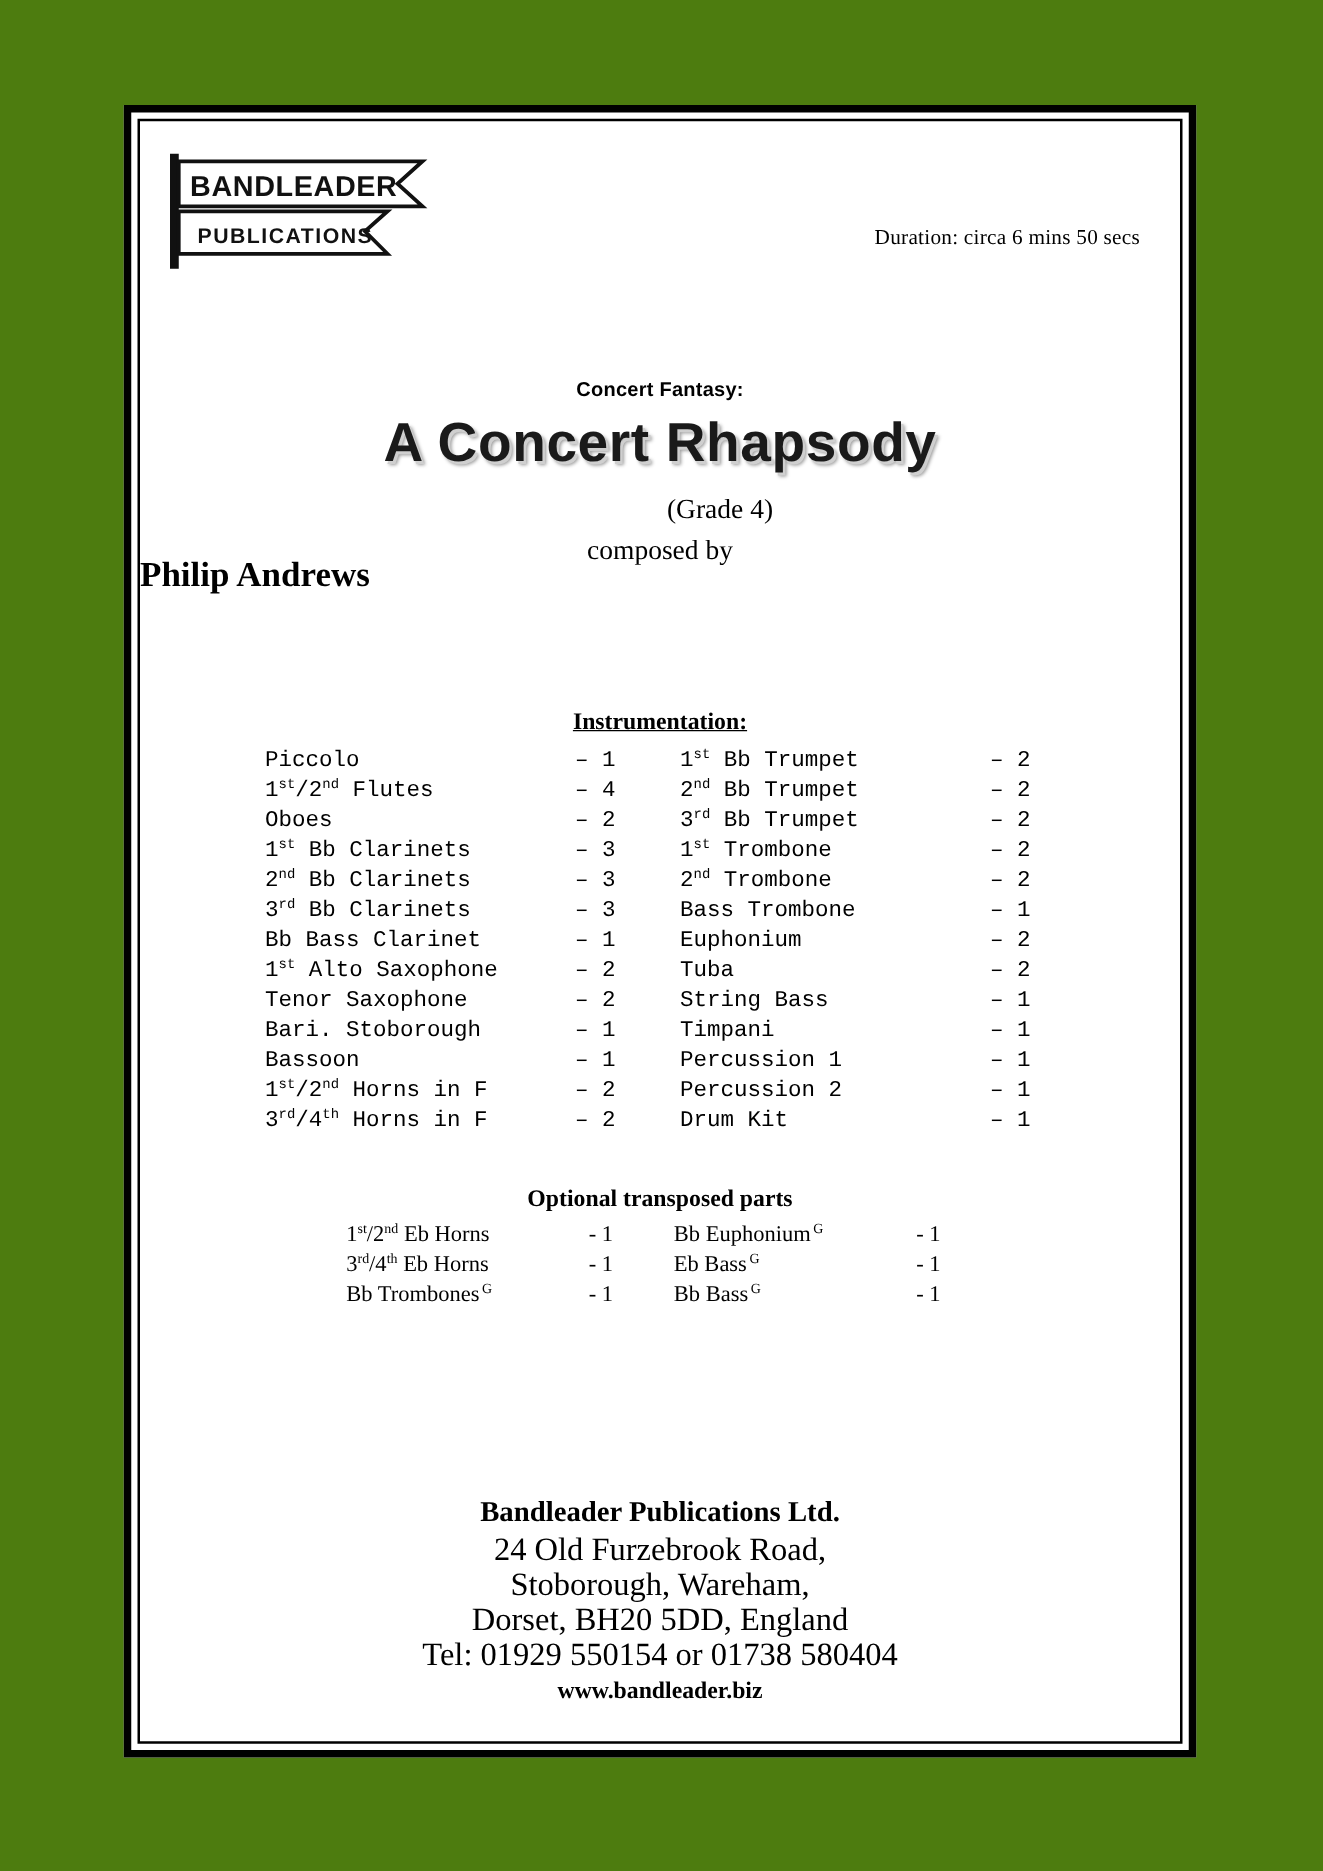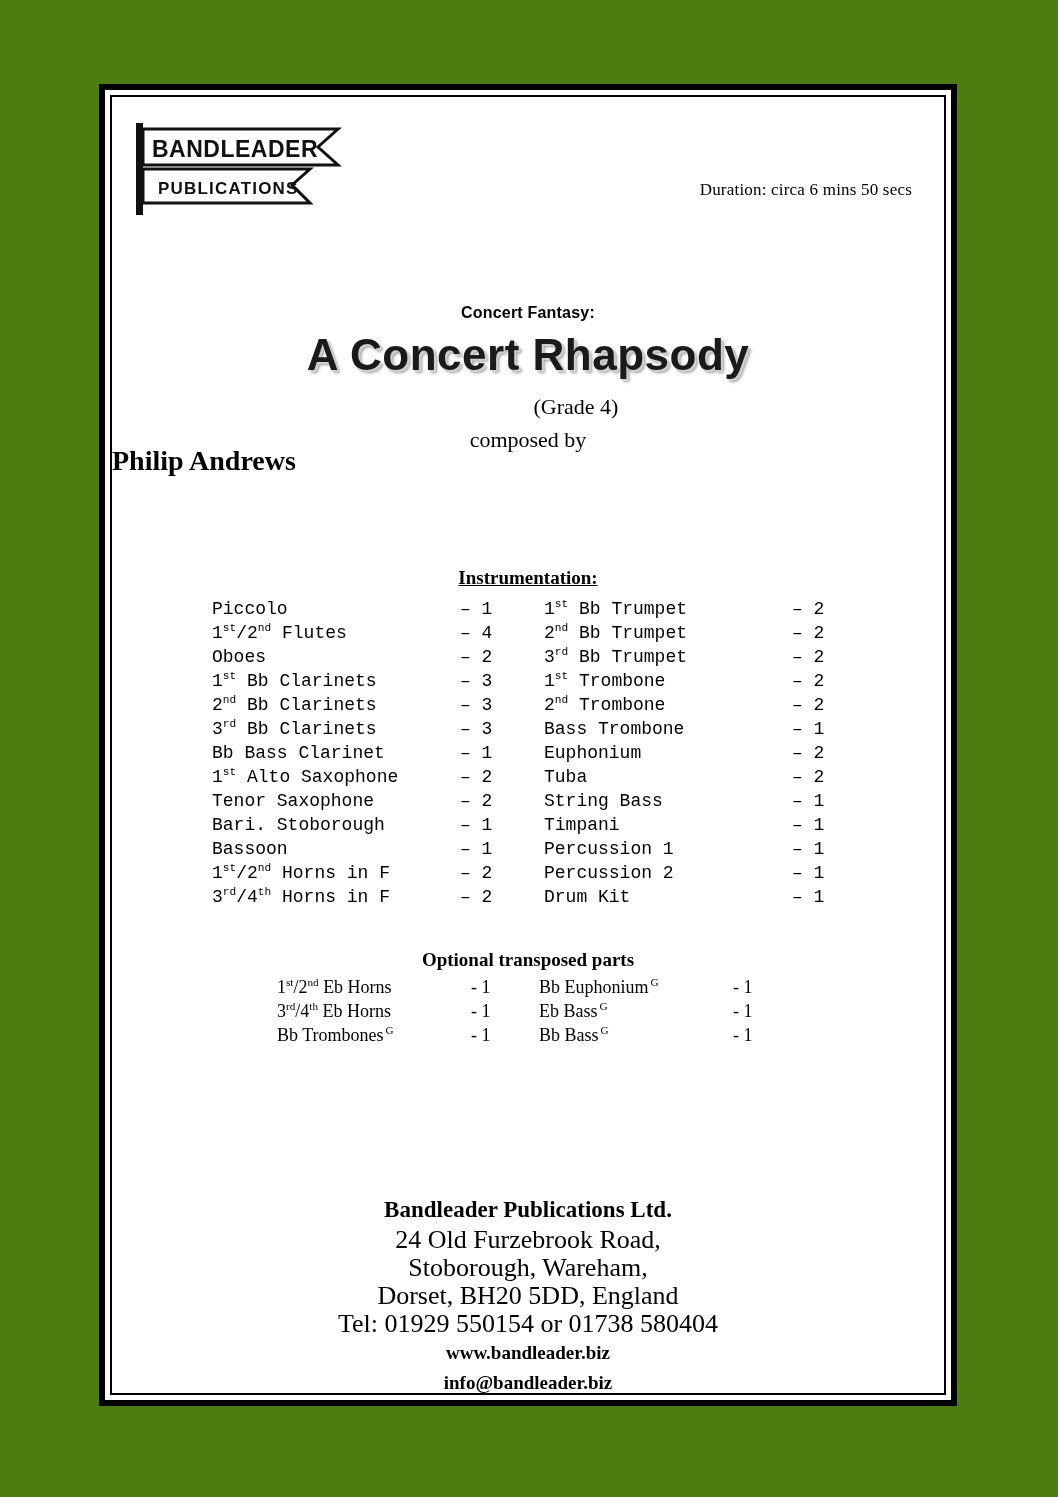--- a/index.html
+++ b/index.html
@@ -409,17 +409,16 @@
       </div>
     </div>
 
     <div class="publisher">
       <div class="name">Bandleader Publications Ltd.</div>
       <div class="line">24 Old Furzebrook Road,</div>
       <div class="line">Stoborough, Wareham,</div>
       <div class="line">Dorset, BH20 5DD, England</div>
       <div class="line">Tel: 01929 550154 or 01738 580404</div>
       <div class="web">www.bandleader.biz</div>
-      <div class="web">info@bandleader.biz</div>
     </div>
 
   </div>
 </div>
 
 </body></html>

